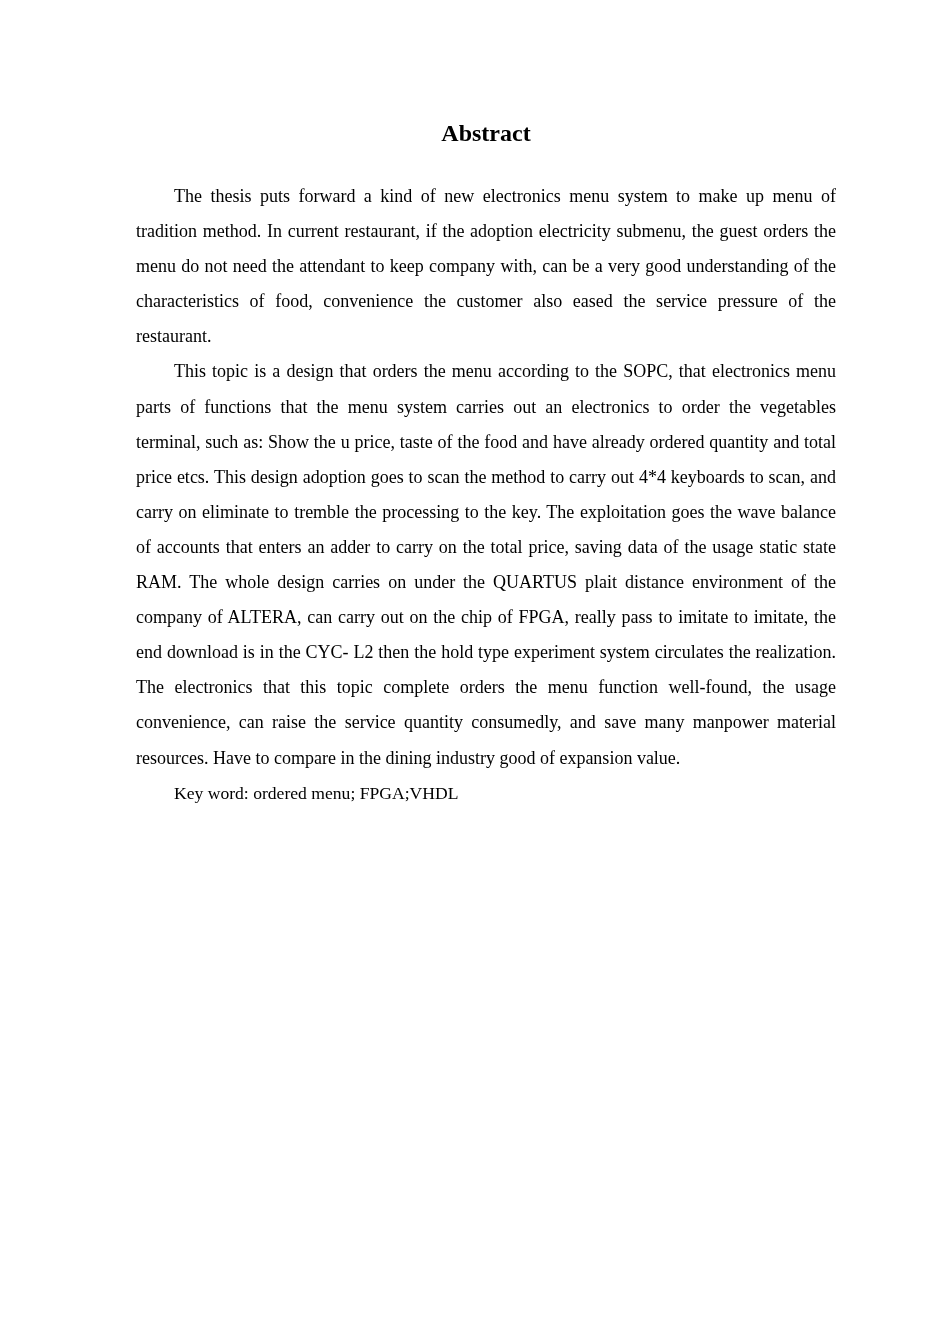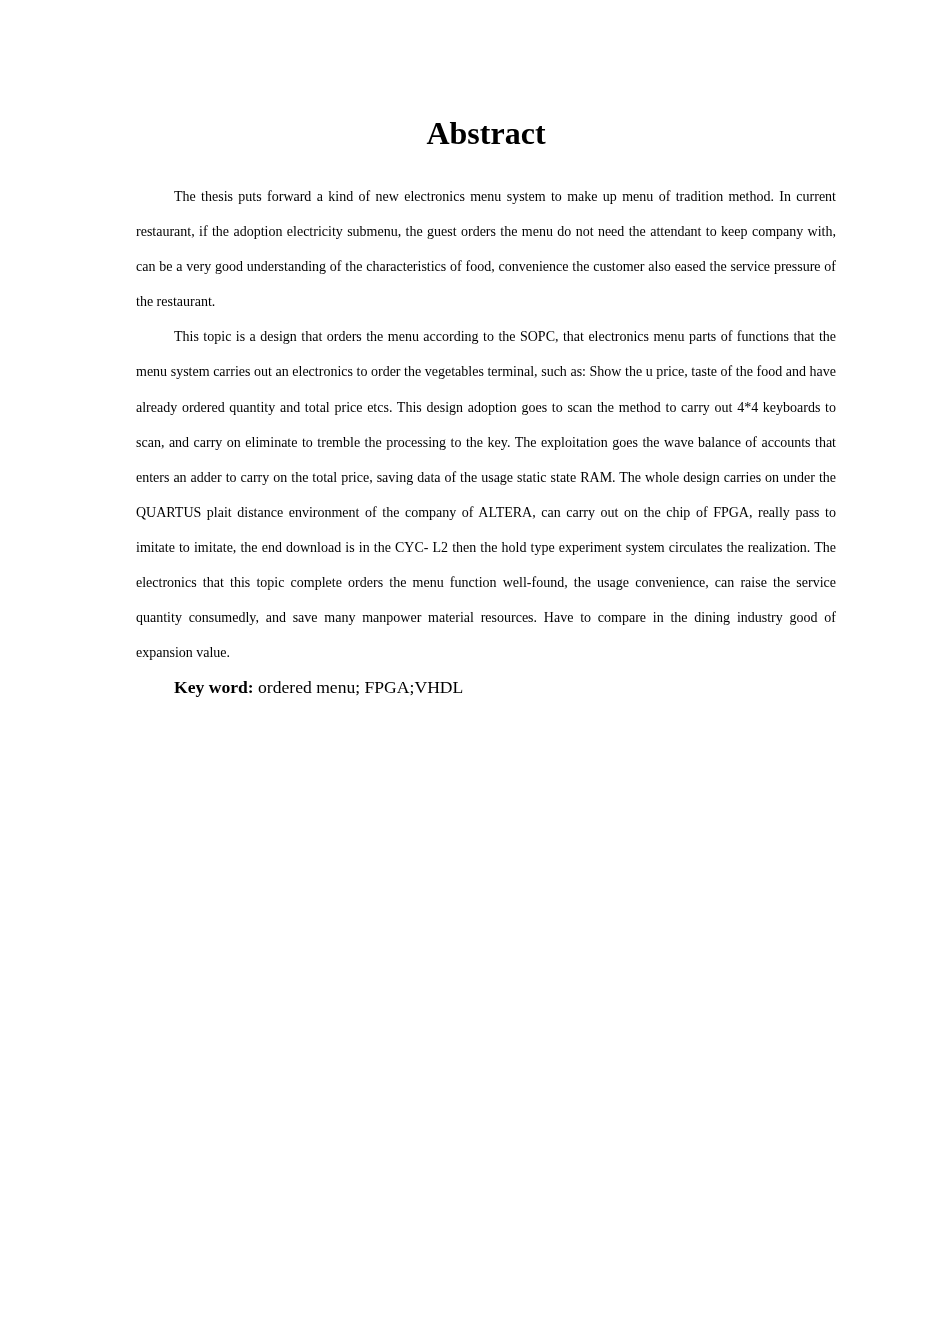--- a/index.html
+++ b/index.html
@@ -21,45 +21,45 @@
       top: 0;
       width: 700px;
     }
     .title {
       position: absolute;
       top: 116px;
       left: 0;
       width: 700px;
       text-align: center;
       font-weight: bold;
-      font-size: 32px;
+      font-size: 24px;
       line-height: 34px;
       margin: 0;
     }
     .body-text {
       position: absolute;
       top: 179px;
       left: 0;
       width: 700px;
     }
     .para {
       margin: 0;
-      font-size: 14px;
+      font-size: 18px;
       line-height: 35.1px;
       text-align: justify;
       text-indent: 38px;
     }
     .keywords {
       margin: 0;
       font-size: 17.6px;
       line-height: 35.1px;
       text-indent: 38px;
     }
     .kw-label {
-      font-weight: bold;
+      font-weight: normal;
     }
   </style>
 </head>
 <body>
 
 <div class="page">
   <h1 class="title">Abstract</h1>
   <div class="body-text">
     <p class="para">The thesis puts forward a kind of new electronics menu system to make up menu of tradition method. In current restaurant, if the adoption electricity submenu, the guest orders the menu do not need the attendant to keep company with, can be a very good understanding of the characteristics of food, convenience the customer also eased the service pressure of the restaurant.</p>
     <p class="para">This topic is a design that orders the menu according to the SOPC, that electronics menu parts of functions that the menu system carries out an electronics to order the vegetables terminal, such as: Show the u price, taste of the food and have already ordered quantity and total price etcs. This design adoption goes to scan the method to carry out 4*4 keyboards to scan, and carry on eliminate to tremble the processing to the key. The exploitation goes the wave balance of accounts that enters an adder to carry on the total price, saving data of the usage static state RAM. The whole design carries on under the QUARTUS plait  distance environment of the company of ALTERA, can carry out on the chip of FPGA, really pass to imitate to imitate, the end download is in the CYC- L2 then the hold type  experiment system circulates the realization. The electronics that this topic complete orders the menu function well-found, the usage convenience, can raise the service quantity consumedly, and save many manpower material resources. Have to compare in the dining industry good of expansion value.</p>

